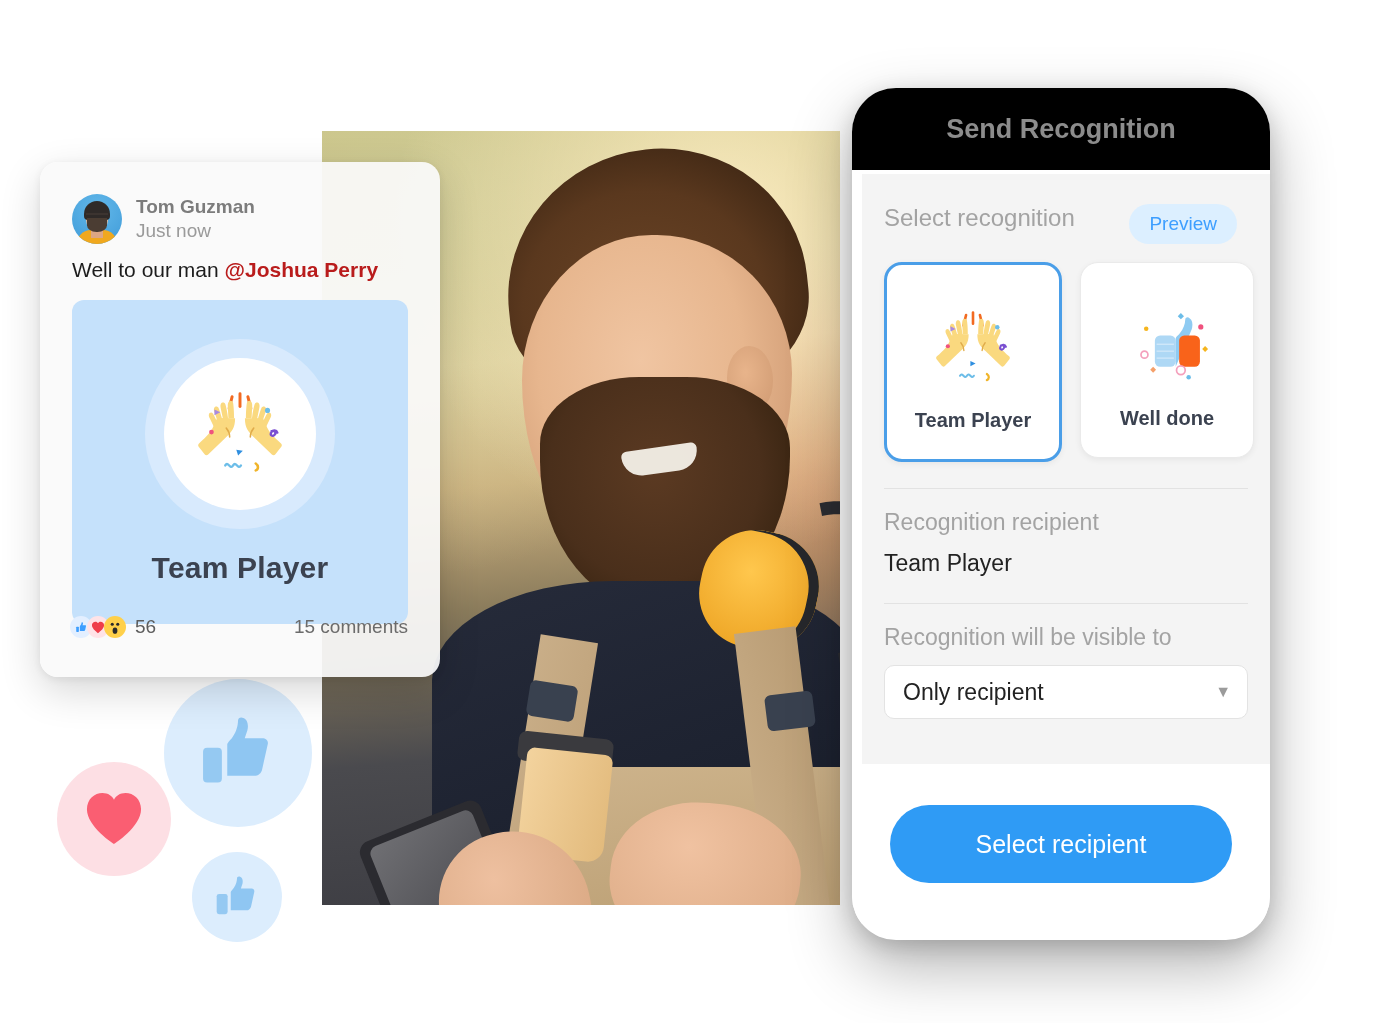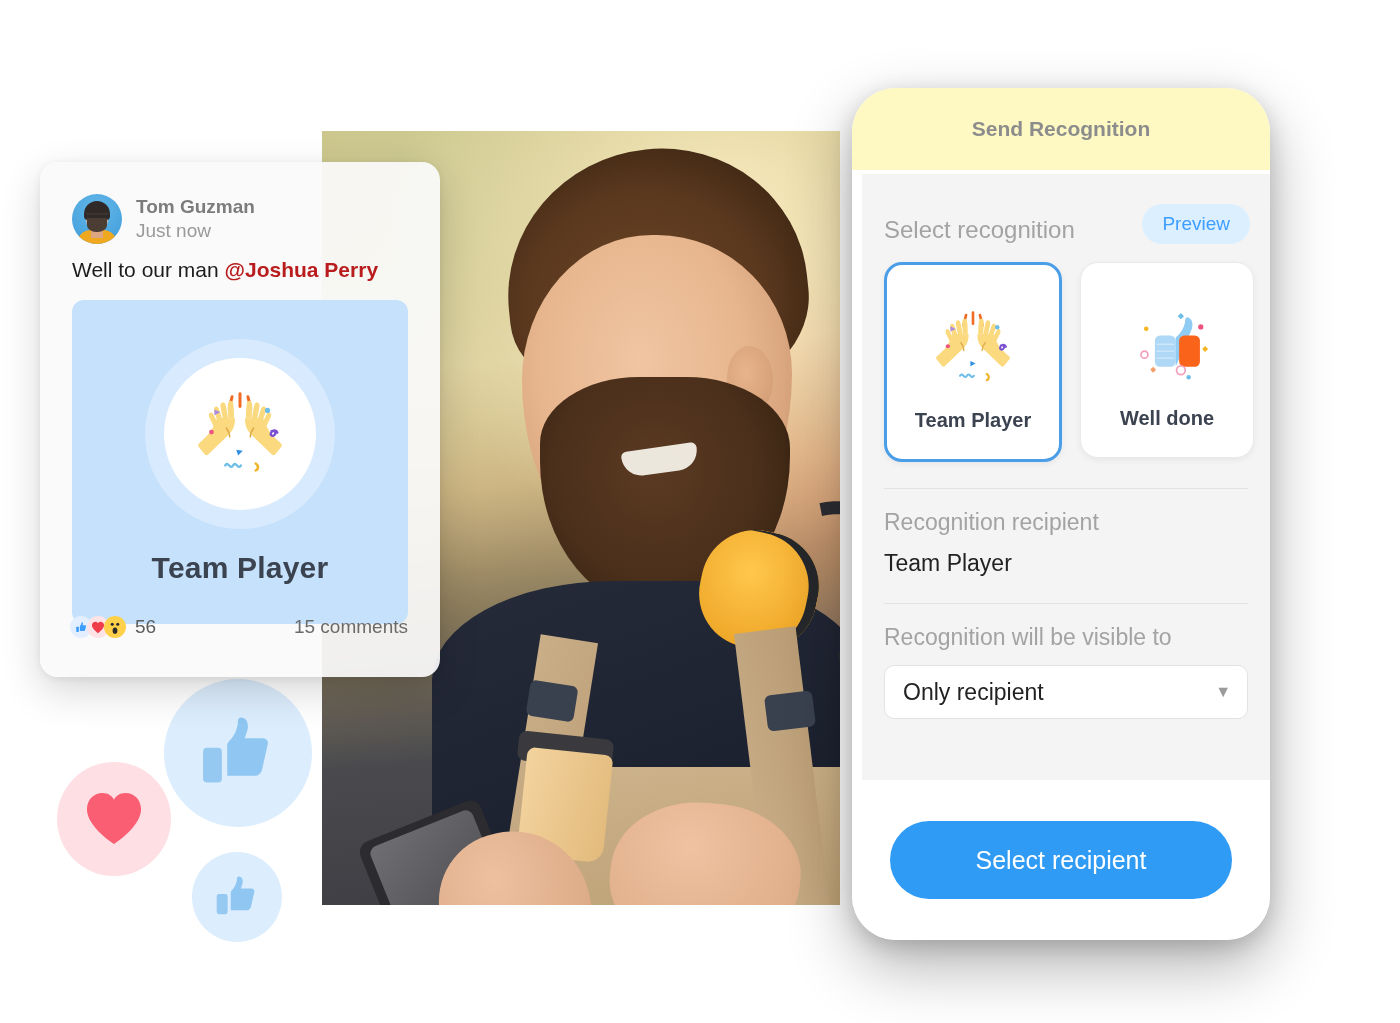--- a/index.html
+++ b/index.html
@@ -248,31 +248,31 @@
     left: 852px; top: 88px;
     width: 418px; height: 852px;
     background: #ffffff;
     border-radius: 44px;
     box-shadow: 0 26px 64px rgba(0,0,0,0.30), 0 6px 22px rgba(0,0,0,0.16);
     overflow: hidden;
   }
   .phone-title {
     height: 82px;
     display:flex; align-items:center; justify-content:center;
-    font-size: 21px; font-weight: bold; color:#8c8c8c;
-    background:#fef9c3;
+    font-size: 27px; font-weight: bold; color:#8c8c8c;
+    background:#000000;
   }
   .phone-body {
     position:absolute; left:10px; right:0; top:86px;
     height: 690px;
     background:#f4f4f4;
   }
   .sec-row {
-    display:flex; align-items:flex-end; justify-content:space-between;
-    padding: 30px 20px 0 22px;
+    display:flex; align-items:flex-start; justify-content:space-between;
+    padding: 30px 33px 0 22px;
   }
   .sec-label { font-size: 24px; color:#a3a3a3; }
   .preview-pill {
     background:#dcefff; color:#3d9eff;
     font-size:19px; border-radius:20px;
     padding: 9px 20px;
   }
   .cards-row {
     display:flex; gap: 18px;
     padding: 18px 0 0 22px;
@@ -298,21 +298,21 @@
     height: 52px;
     background:#fff;
     border:1px solid #e3e3e3;
     border-radius: 10px;
     display:flex; align-items:center; justify-content:space-between;
     padding: 0 16px 0 18px;
     font-size: 23px; color:#222;
   }
   .caret { color:#9b9b9b; font-size: 16px; }
   .cta-wrap {
-    position:absolute; left:0; right:0; bottom:0; height: 160px;
+    position:absolute; left:0; right:0; bottom:16px; height: 160px;
     background:#ffffff;
     display:flex; align-items:center; justify-content:center;
   }
   .cta {
     width: 342px; height: 78px;
     background:#2f9bf5;
     border-radius: 39px;
     display:flex; align-items:center; justify-content:center;
     color:#fff; font-size: 25px;
     border:none;

